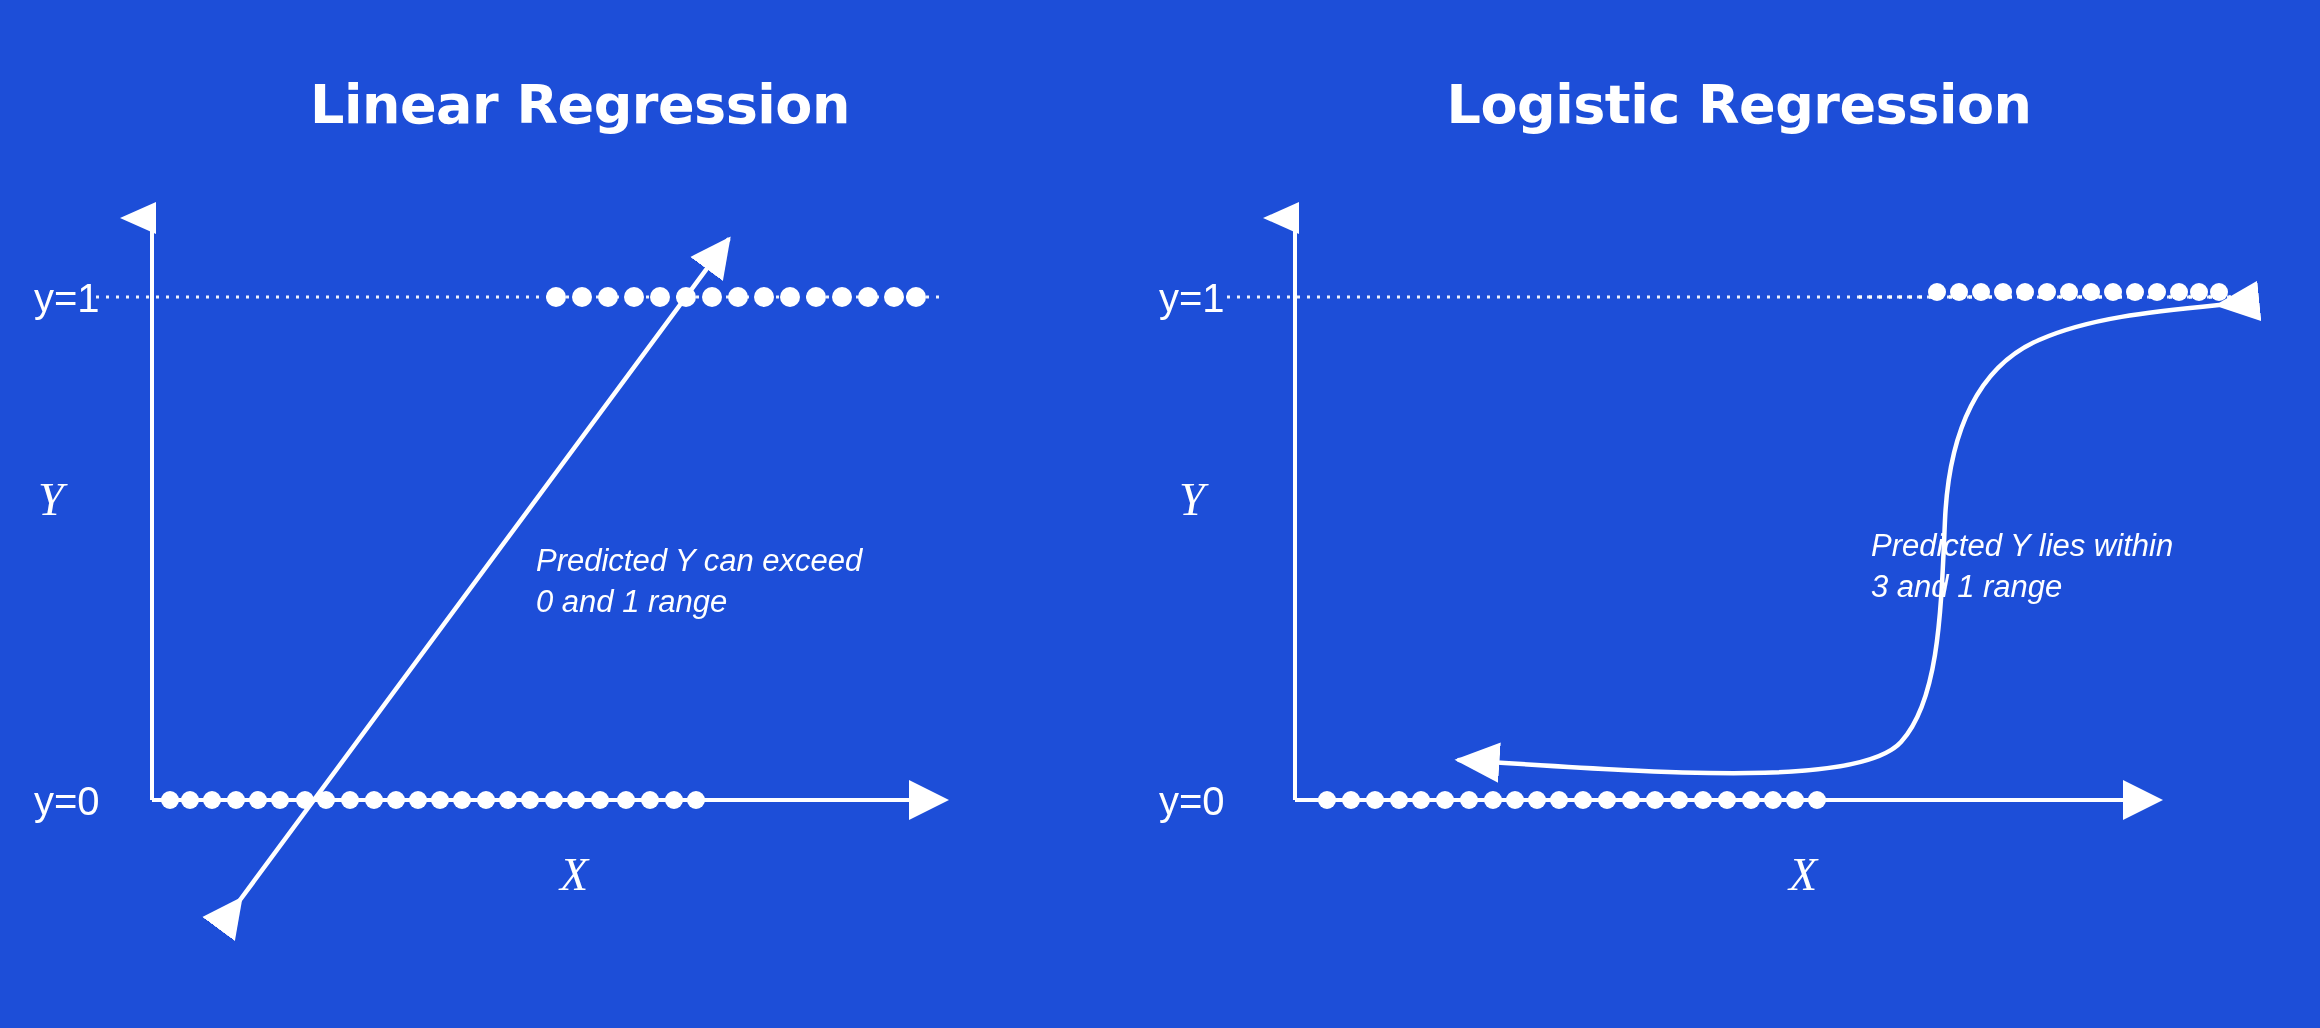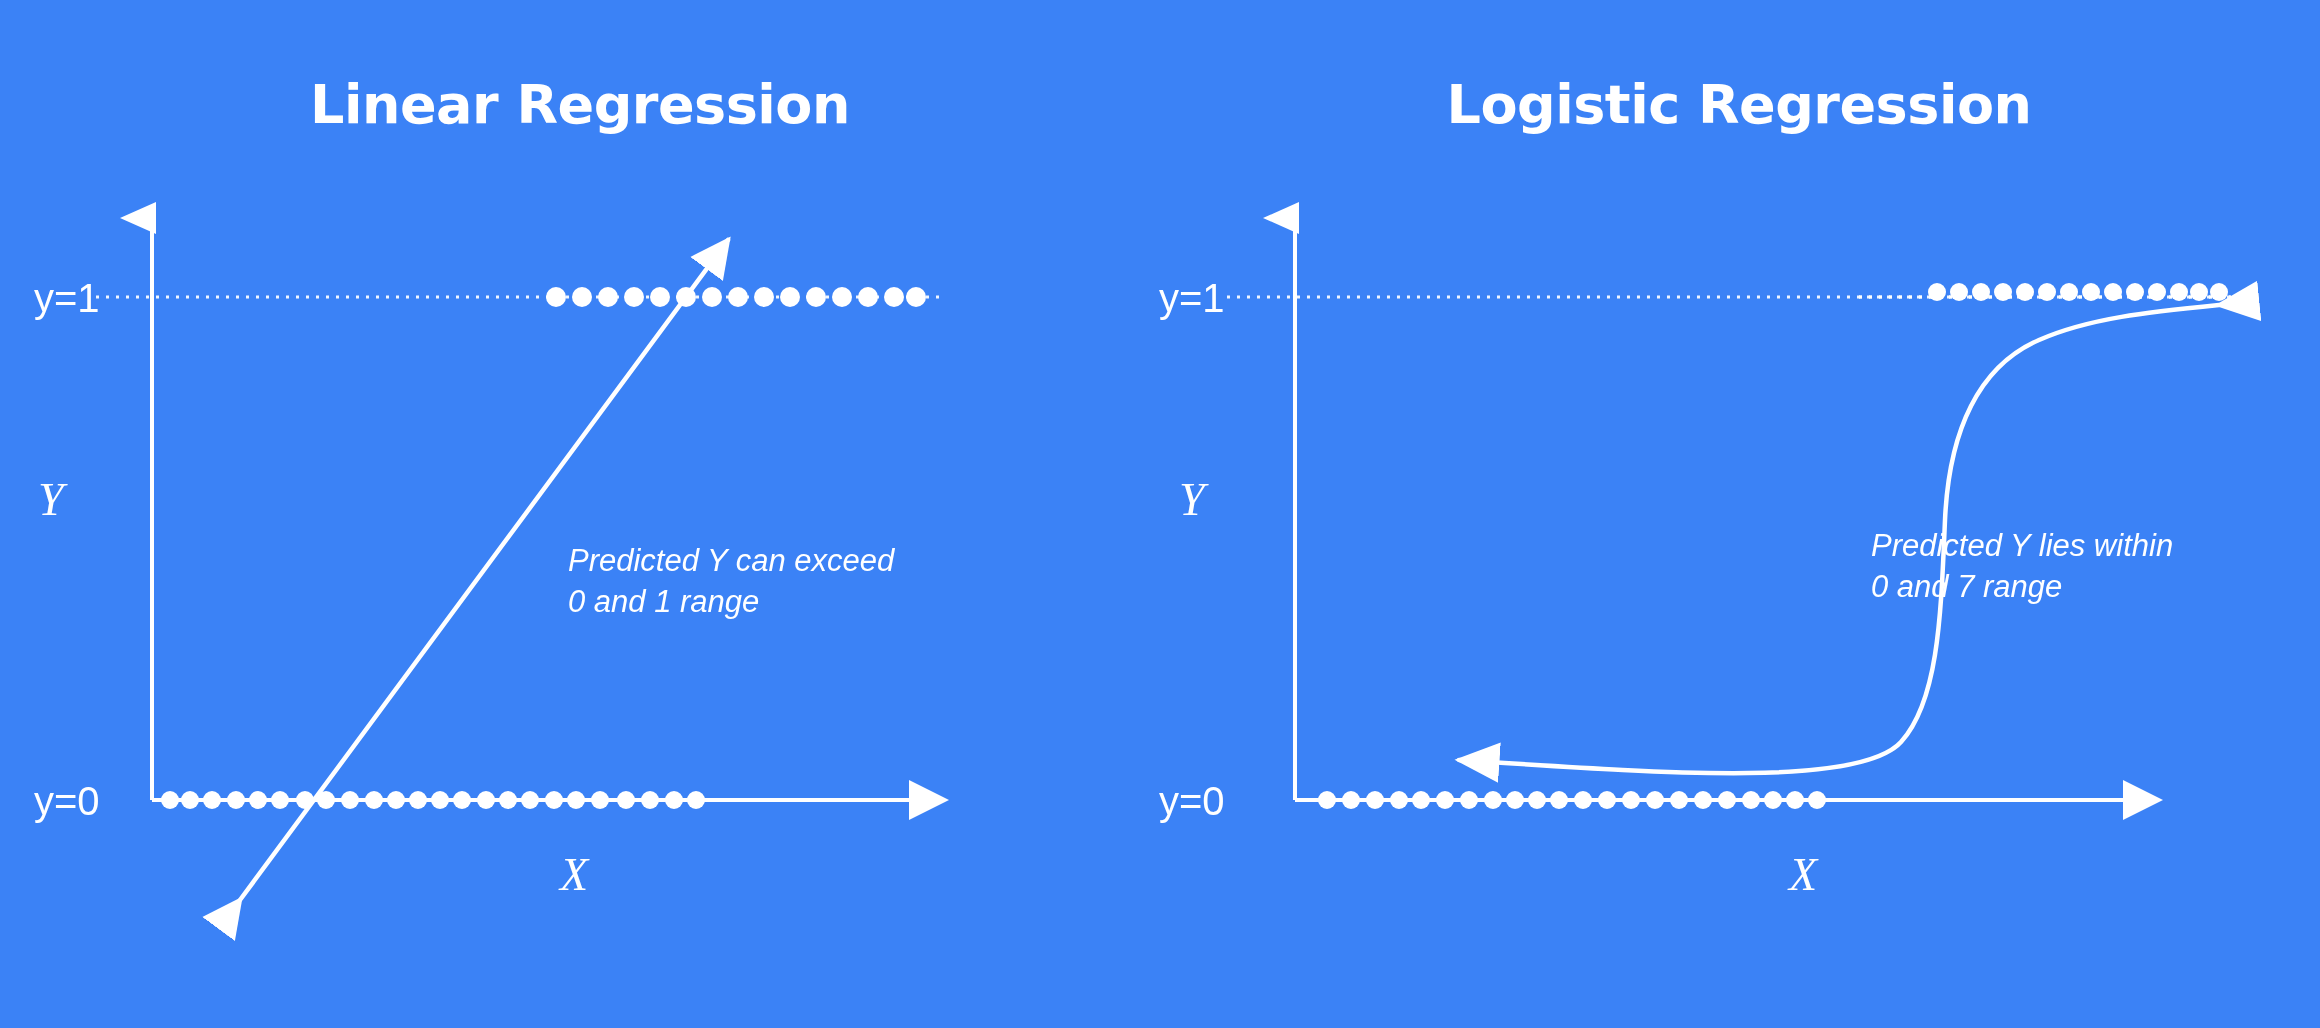--- a/index.html
+++ b/index.html
@@ -10,21 +10,21 @@
   body {
     width: 2320px;
     height: 1028px;
     overflow: hidden;
     font-family: "Liberation Sans", sans-serif;
   }
   #stage {
     position: relative;
     width: 2320px;
     height: 1028px;
-    background: #3b82f6;
+    background: #1d4ed8;
   }
   .panel {
     position: absolute;
     top: 0;
     height: 1028px;
   }
   #panel-linear  { left: 0px;    width: 1160px; }
   #panel-logistic{ left: 1159px; width: 1160px; }
 
   .panel-title {
@@ -171,21 +171,21 @@
         <circle class="datadot" cx="894" cy="297" r="10"></circle>
         <circle class="datadot" cx="916" cy="297" r="10"></circle>
       </g>
 
       <text class="tick-label" x="34" y="312">y=1</text>
       <text class="tick-label" x="34" y="815">y=0</text>
       <text class="axis-name" x="38" y="515">Y</text>
       <text class="axis-name" x="560" y="890">X</text>
     </svg>
 
-    <div class="annotation-text" style="left: 568px; top: 540px;">Predicted Y can exceed
+    <div class="annotation-text" style="left: 536px; top: 540px;">Predicted Y can exceed
 0 and 1 range</div>
   </div>
 
   <div class="panel" id="panel-logistic">
 
     <div class="panel-title">Logistic Regression</div>
 
     <svg class="plot-svg" viewBox="0 0 1160 1028">
       <defs>
         <marker id="arrow-up-r" markerWidth="10" markerHeight="10" refX="4" refY="8" orient="auto">
@@ -258,16 +258,16 @@
         <circle class="datadot" cx="1060" cy="292" r="9"></circle>
       </g>
 
       <text class="tick-label" x="0" y="312">y=1</text>
       <text class="tick-label" x="0" y="815">y=0</text>
       <text class="axis-name" x="20" y="515">Y</text>
       <text class="axis-name" x="630" y="890">X</text>
     </svg>
 
     <div class="annotation-text" style="left: 712px; top: 525px;">Predicted Y lies within
-0 and 7 range</div>
+3 and 1 range</div>
   </div>
 
 </div>
 
 </body></html>

